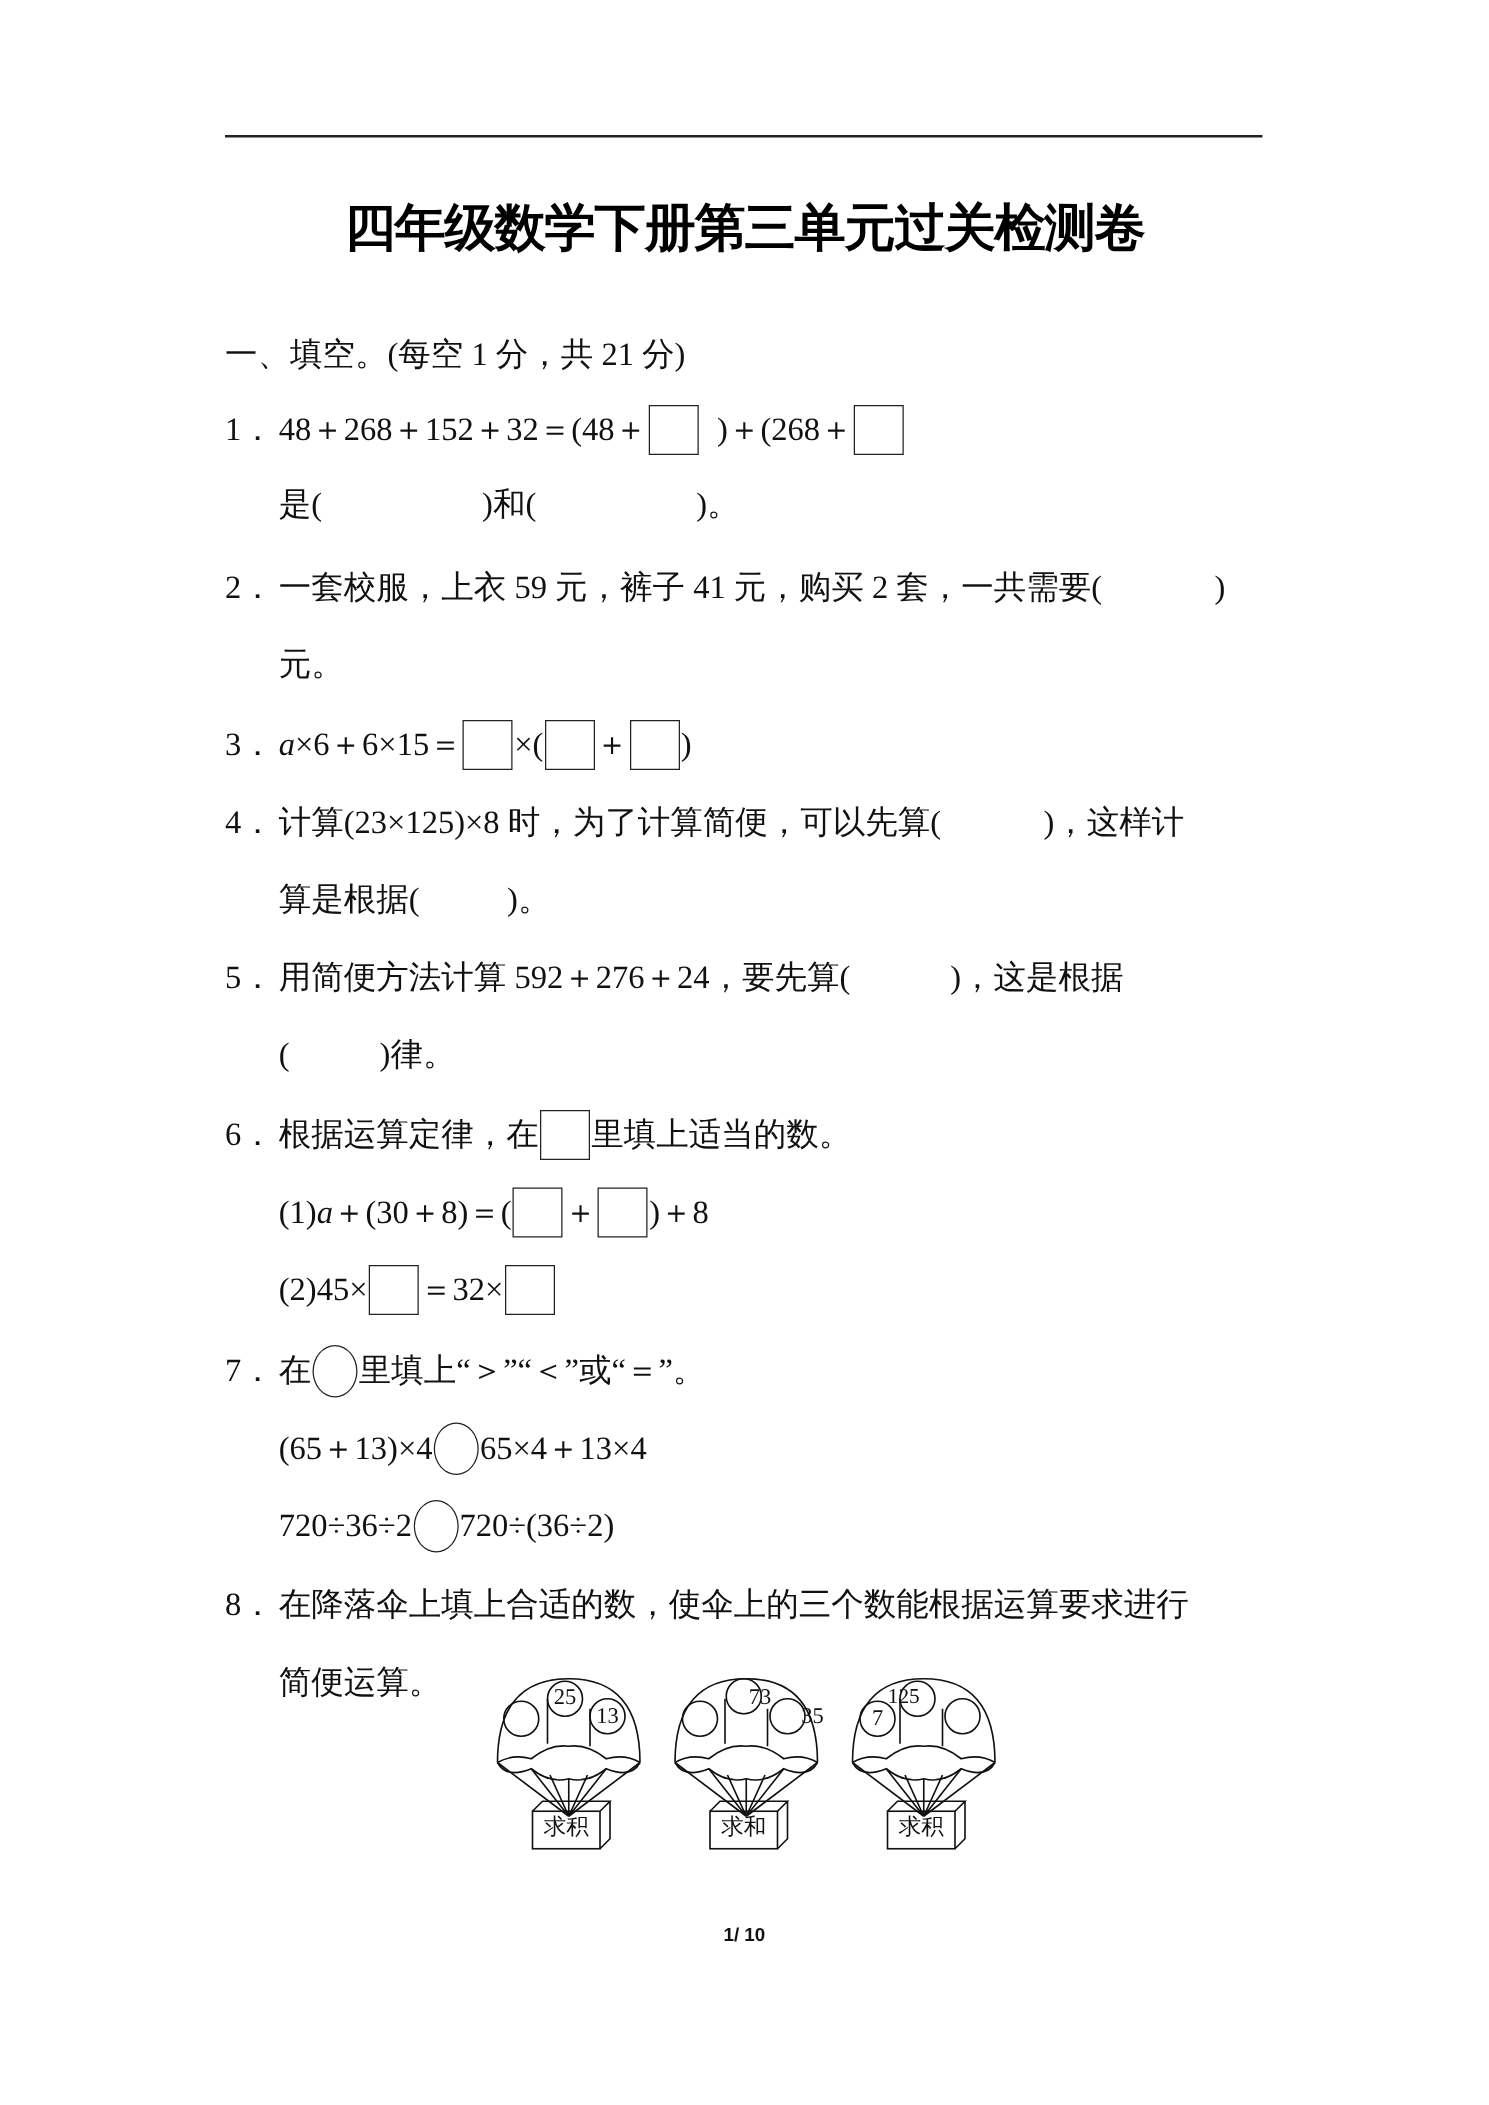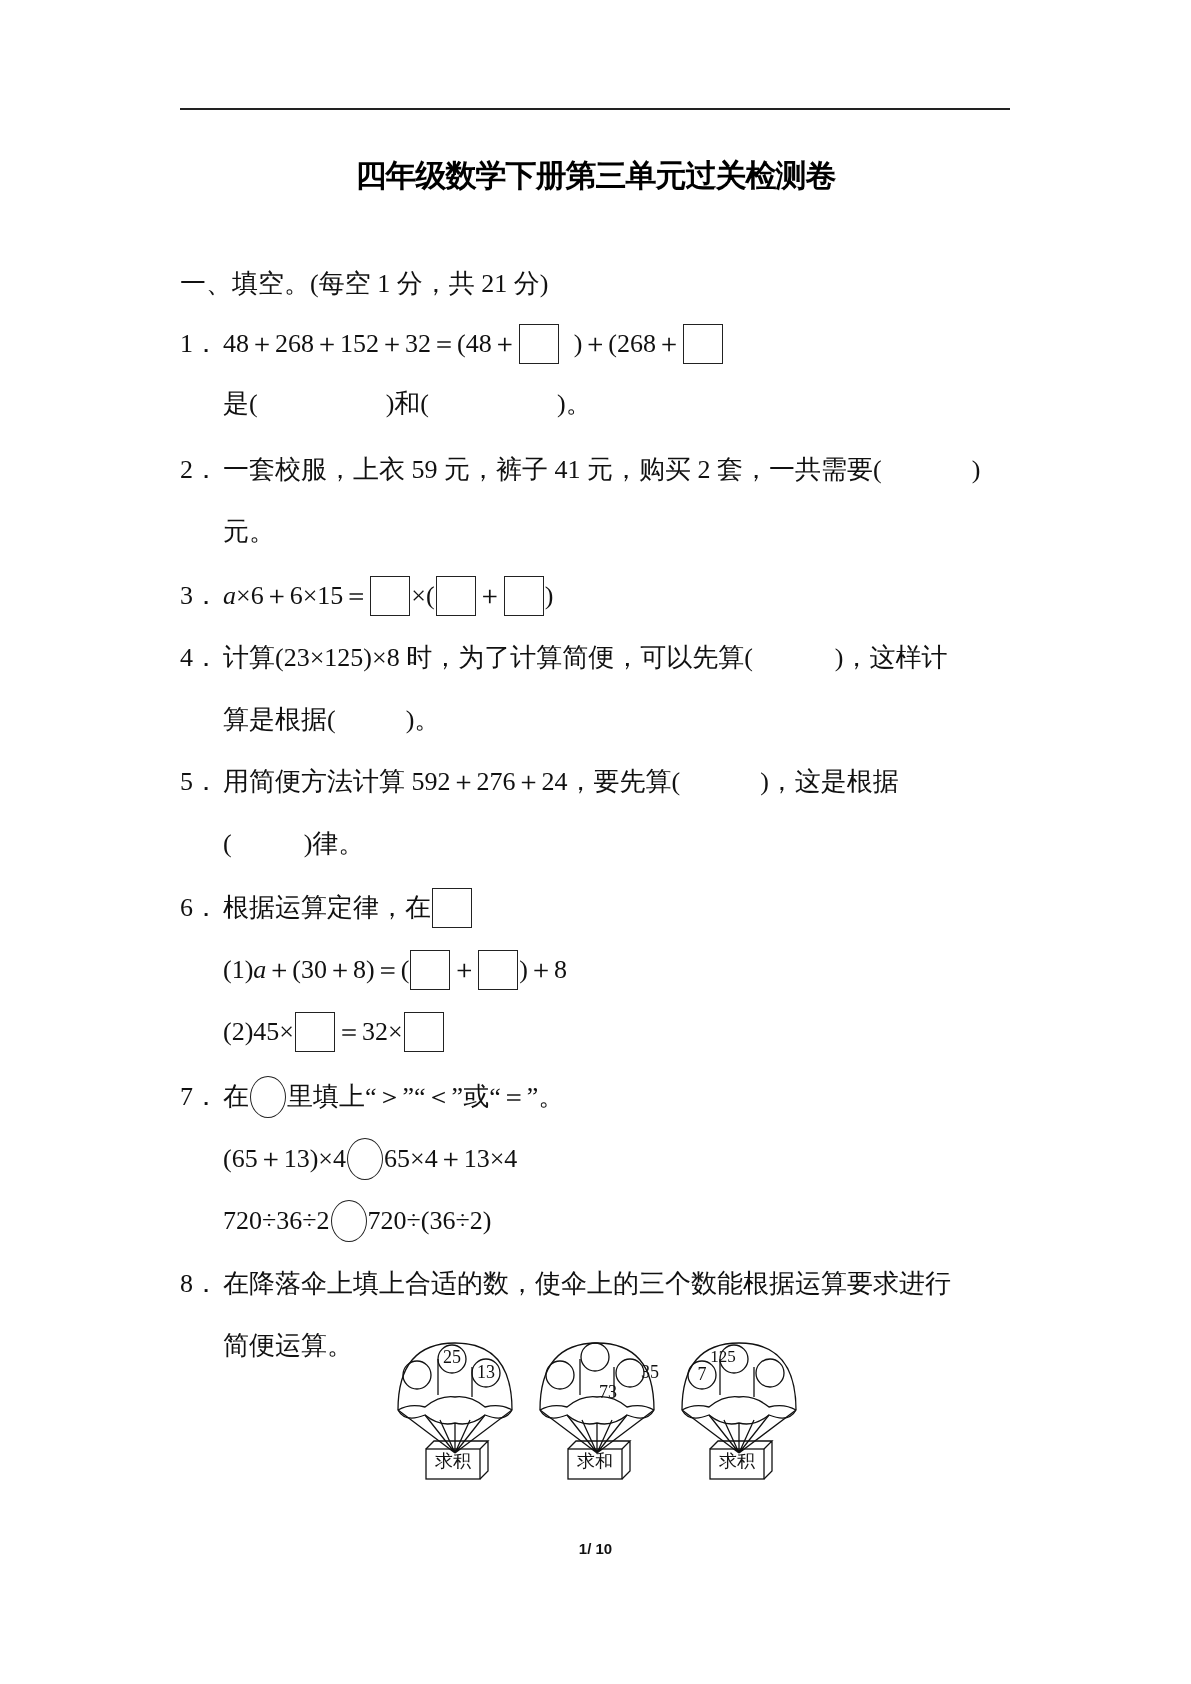--- a/index.html
+++ b/index.html
@@ -5,21 +5,21 @@
   html, body { margin: 0; padding: 0; background: #ffffff; }
   body {
     width: 1191px; height: 1684px; position: relative; overflow: hidden;
     font-family: "Liberation Serif", "DejaVu Serif", serif;
     color: #111111;
   }
   .rule { position: absolute; left: 180px; top: 108px; width: 830px; height: 0; border-top: 2px solid #222; }
   .title {
     position: absolute; top: 155px; left: 0; width: 1191px; text-align: center;
     font-family: "DejaVu Sans", "Liberation Sans", sans-serif;
-    font-weight: bold; font-size: 31px; letter-spacing: -1px; color: #000;
+    font-weight: bold; font-size: 41px; letter-spacing: -1px; color: #000;
   }
   .line {
     position: absolute; left: 180px; font-size: 26px; line-height: 40px; white-space: nowrap;
     display: flex; align-items: center; margin-top: 42px;
   }
   .indent { left: 223px; }
   .num { display: inline-block; width: 43px; }
   .box {
     display: inline-block; width: 40px; height: 40px; border: 1.5px solid #222; box-sizing: border-box;
     vertical-align: middle; margin: 0 1px;
@@ -110,20 +110,21 @@
 <div class="line indent" style="top:782px;">
   <span>(</span>
   <span class="gap" style="width:72px"></span>
   <span>)律。</span>
 </div>
 
 <div class="line" style="top:846px;">
   <span class="num">6．</span>
   <span>根据运算定律，在</span>
   <span class="box"></span>
+  <span>里填上适当的数。</span>
 </div>
 <div class="line indent" style="top:908px;">
   <span>(1)</span>
   <span class="ital">a</span>
   <span>＋(30＋8)＝(</span>
   <span class="box"></span>
   <span>＋</span>
   <span class="box"></span>
   <span>)＋8</span>
 </div>
@@ -189,21 +190,21 @@
         <circle cx="28" cy="40" r="14"></circle>
         <circle cx="63" cy="22" r="14"></circle>
         <circle cx="98" cy="38" r="14"></circle>
         <line x1="48" y1="24" x2="48" y2="60"></line>
         <line x1="82" y1="32" x2="82" y2="62"></line>
         <path d="M8 75 L65 118 M35 80 L65 118 M50 85 L65 118 M65 88 L65 118 M80 85 L65 118 M95 80 L65 118 M122 75 L65 118"></path>
         <rect x="36" y="114" width="54" height="30"></rect>
         <path d="M36 114 L44 106 L98 106 L90 114 M98 106 L98 136 L90 144"></path>
       </g>
     </svg>
-    <span class="n" style="left:13px; top:47px;padding-left:48px;">73</span>
+    <span class="n" style="left:13px; top:12px;padding-left:48px;">73</span>
     <span class="n" style="left:83px; top:27px;padding-left:20px;">35</span>
     <span class="crate-label">求和</span>
   </div>
   <div class="chute" style="left:284px;">
     <svg width="130" height="150" viewBox="0 0 130 150">
       <g fill="none" stroke="#111" stroke-width="1.3">
         <path d="M8 75 Q8 8 65 8 Q122 8 122 75"></path>
         <path d="M8 75 Q20 68 35 72 Q50 60 65 62 Q80 60 95 72 Q110 68 122 75"></path>
         <path d="M8 75 Q15 88 35 80 Q50 92 65 88 Q80 92 95 80 Q115 88 122 75"></path>
         <circle cx="28" cy="40" r="14"></circle>

